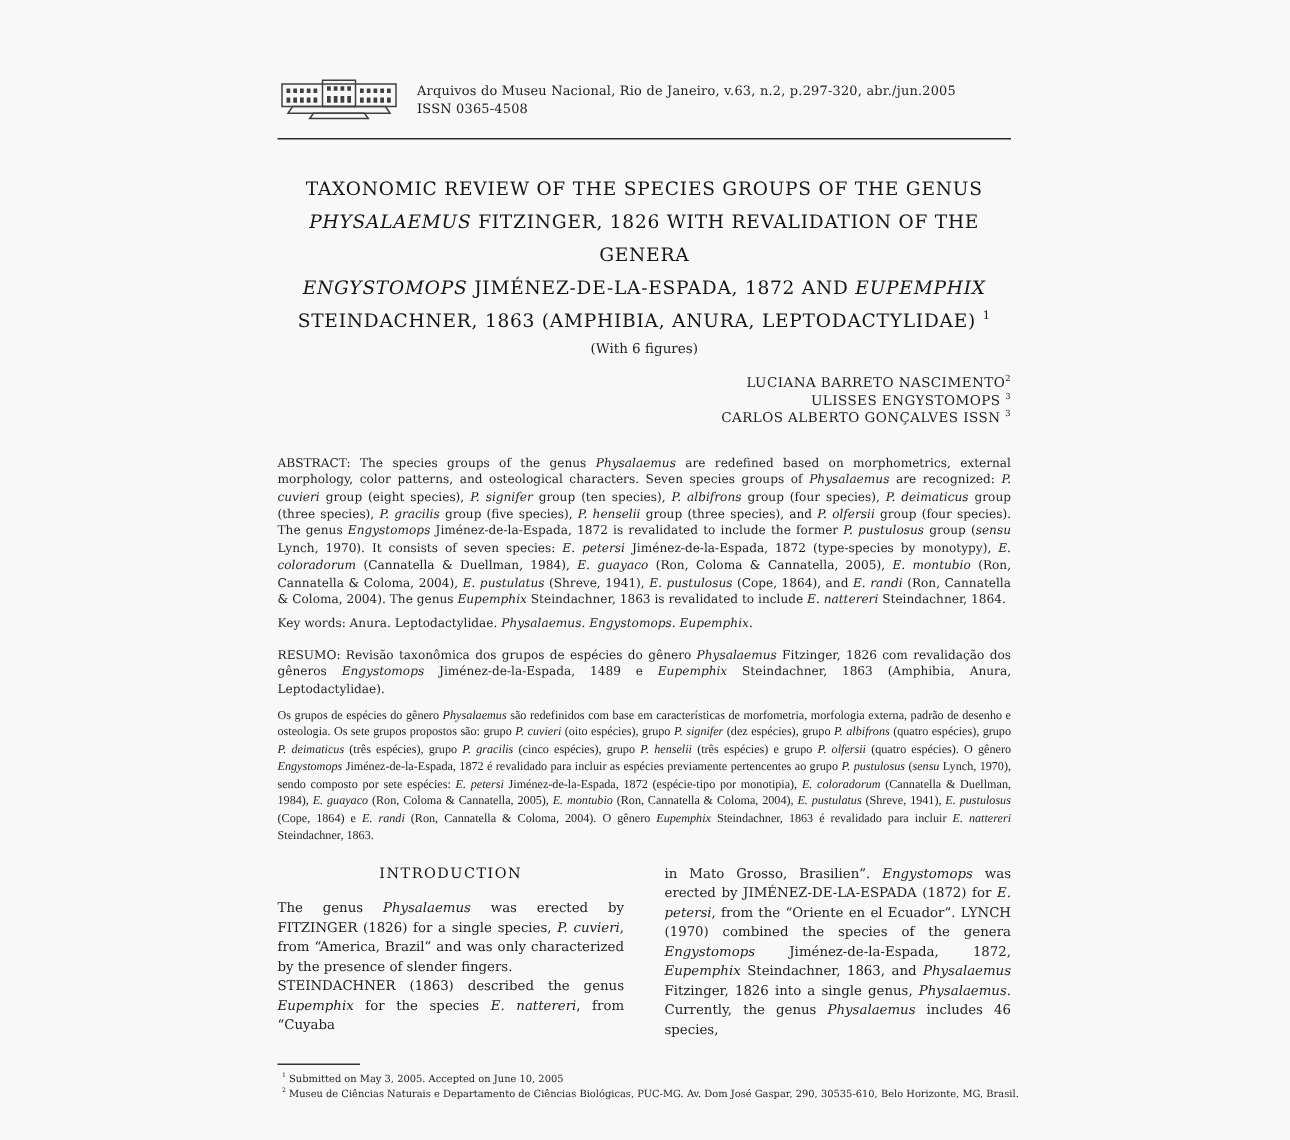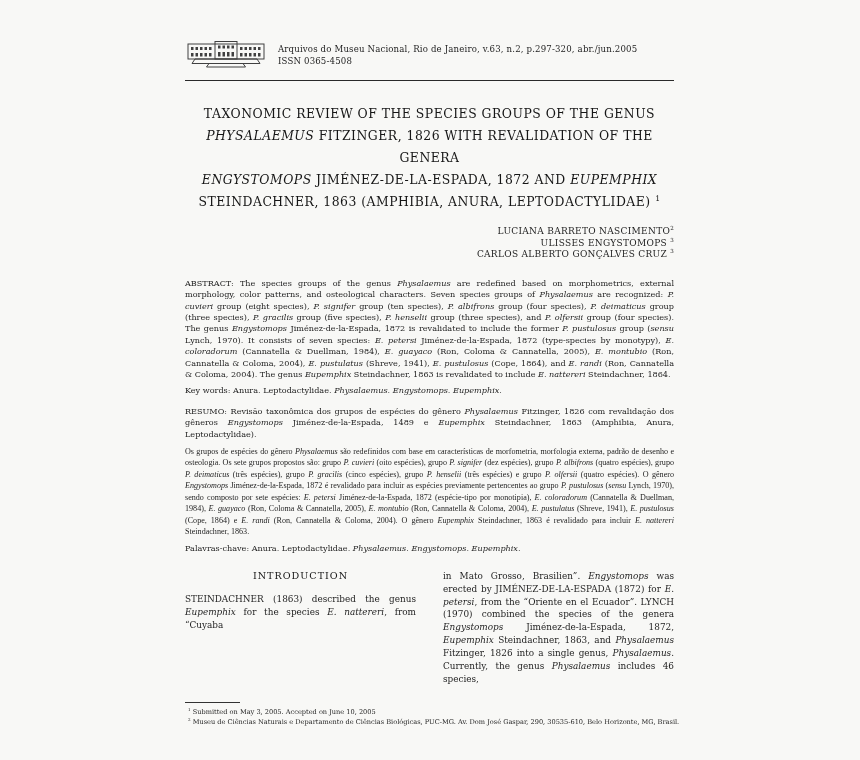--- a/index.html
+++ b/index.html
@@ -4,21 +4,21 @@
 <style>
   html,body { margin:0; padding:0; }
   body {
     width:860px; height:760px; background:#f8f8f6; color:#1e1e1e;
     font-family:"DejaVu Serif", serif; position:relative; overflow:hidden;
   }
   .page { position:absolute; left:185px; top:0; width:489px; }
   .it { font-style:italic; }
   sup { font-size:62%; line-height:0; }
 
-  .header-row { display:flex; align-items:flex-start; gap:11px; margin-top:36px; }
+  .header-row { display:flex; align-items:flex-start; gap:11px; margin-top:48px; }
   .logo-box { flex:0 0 auto; padding-top:2px; }
   .header-text { font-size:8.6px; line-height:11.5px; padding-top:8px; letter-spacing:0.15px; }
   .header-rule { border:0; border-top:1.6px solid #2a2a2a; margin:5px 0 0 0; }
 
   .title-block { margin-top:22px; text-align:center; font-size:12.4px; line-height:22px; letter-spacing:0.5px; color:#161616; }
   .figures-note { text-align:center; font-size:9px; margin-top:3px; }
 
   .authors { text-align:right; font-size:9px; line-height:11.6px; margin-top:13px; letter-spacing:0.3px; }
 
   .para { text-align:justify; font-size:8.1px; line-height:11.4px; }
@@ -91,37 +91,38 @@
     </div>
   </div>
   <hr class="header-rule">
 
   <div class="title-block">
     <div><span>TAXONOMIC REVIEW OF THE SPECIES GROUPS OF THE GENUS</span></div>
     <div><span class="it">PHYSALAEMUS</span><span> FITZINGER, 1826 WITH REVALIDATION OF THE GENERA</span></div>
     <div><span class="it">ENGYSTOMOPS</span><span> JIMÉNEZ-DE-LA-ESPADA, 1872 AND </span><span class="it">EUPEMPHIX</span></div>
     <div><span>STEINDACHNER, 1863 (AMPHIBIA, ANURA, LEPTODACTYLIDAE) </span><sup>1</sup></div>
   </div>
+  <div class="figures-note">(With 6 figures)</div>
 
   <div class="authors">
     <div><span>LUCIANA BARRETO NASCIMENTO</span><sup>2</sup></div>
     <div><span>ULISSES ENGYSTOMOPS </span><sup>3</sup></div>
-    <div><span>CARLOS ALBERTO GONÇALVES CRUZ </span><sup>3</sup></div>
+    <div><span>CARLOS ALBERTO GONÇALVES ISSN </span><sup>3</sup></div>
   </div>
 
   <div class="para abstract"><span>ABSTRACT: The species groups of the genus </span><span class="it">Physalaemus</span><span> are redefined based on morphometrics, external morphology, color patterns, and osteological characters. Seven species groups of </span><span class="it">Physalaemus</span><span> are recognized: </span><span class="it">P. cuvieri</span><span> group (eight species), </span><span class="it">P. signifer</span><span> group (ten species), </span><span class="it">P. albifrons</span><span> group (four species), </span><span class="it">P. deimaticus</span><span> group (three species), </span><span class="it">P. gracilis</span><span> group (five species), </span><span class="it">P. henselii</span><span> group (three species), and </span><span class="it">P. olfersii</span><span> group (four species). The genus </span><span class="it">Engystomops</span><span> Jiménez-de-la-Espada, 1872 is revalidated to include the former </span><span class="it">P. pustulosus</span><span> group (</span><span class="it">sensu</span><span> Lynch, 1970). It consists of seven species: </span><span class="it">E. petersi</span><span> Jiménez-de-la-Espada, 1872 (type-species by monotypy), </span><span class="it">E. coloradorum</span><span> (Cannatella &amp; Duellman, 1984), </span><span class="it">E. guayaco</span><span> (Ron, Coloma &amp; Cannatella, 2005), </span><span class="it">E. montubio</span><span> (Ron, Cannatella &amp; Coloma, 2004), </span><span class="it">E. pustulatus</span><span> (Shreve, 1941), </span><span class="it">E. pustulosus</span><span> (Cope, 1864), and </span><span class="it">E. randi</span><span> (Ron, Cannatella &amp; Coloma, 2004). The genus </span><span class="it">Eupemphix</span><span> Steindachner, 1863 is revalidated to include </span><span class="it">E. nattereri</span><span> Steindachner, 1864.</span></div>
   <div class="para keywords"><span>Key words: Anura. Leptodactylidae. </span><span class="it">Physalaemus</span><span>. </span><span class="it">Engystomops</span><span>. </span><span class="it">Eupemphix</span><span>.</span></div>
 
   <div class="para resumo"><span>RESUMO: Revisão taxonômica dos grupos de espécies do gênero </span><span class="it">Physalaemus</span><span> Fitzinger, 1826 com revalidação dos gêneros </span><span class="it">Engystomops</span><span> Jiménez-de-la-Espada, 1489 e </span><span class="it">Eupemphix</span><span> Steindachner, 1863 (Amphibia, Anura, Leptodactylidae).</span></div>
   <div class="para grupos"><span>Os grupos de espécies do gênero </span><span class="it">Physalaemus</span><span> são redefinidos com base em características de morfometria, morfologia externa, padrão de desenho e osteologia. Os sete grupos propostos são: grupo </span><span class="it">P. cuvieri</span><span> (oito espécies), grupo </span><span class="it">P. signifer</span><span> (dez espécies), grupo </span><span class="it">P. albifrons</span><span> (quatro espécies), grupo </span><span class="it">P. deimaticus</span><span> (três espécies), grupo </span><span class="it">P. gracilis</span><span> (cinco espécies), grupo </span><span class="it">P. henselii</span><span> (três espécies) e grupo </span><span class="it">P. olfersii</span><span> (quatro espécies). O gênero </span><span class="it">Engystomops</span><span> Jiménez-de-la-Espada, 1872 é revalidado para incluir as espécies previamente pertencentes ao grupo </span><span class="it">P. pustulosus</span><span> (</span><span class="it">sensu</span><span> Lynch, 1970), sendo composto por sete espécies: </span><span class="it">E. petersi</span><span> Jiménez-de-la-Espada, 1872 (espécie-tipo por monotipia), </span><span class="it">E. coloradorum</span><span> (Cannatella &amp; Duellman, 1984), </span><span class="it">E. guayaco</span><span> (Ron, Coloma &amp; Cannatella, 2005), </span><span class="it">E. montubio</span><span> (Ron, Cannatella &amp; Coloma, 2004), </span><span class="it">E. pustulatus</span><span> (Shreve, 1941), </span><span class="it">E. pustulosus</span><span> (Cope, 1864) e </span><span class="it">E. randi</span><span> (Ron, Cannatella &amp; Coloma, 2004). O gênero </span><span class="it">Eupemphix</span><span> Steindachner, 1863 é revalidado para incluir </span><span class="it">E. nattereri</span><span> Steindachner, 1863.</span></div>
-  <div class="para palavras"><span>Palavras-chave: Anura. Leptodactylidae. </span><span class="it">Physalaemus</span><span>. </span><span class="it">Engystomops</span><span>. </span><span class="it">Eupemphix</span><span>.</span></div>
 
   <div class="intro">
     <div class="col">
       <div class="intro-heading">INTRODUCTION</div>
+      <div class="cpara"><span>The genus </span><span class="it">Physalaemus</span><span> was erected by FITZINGER (1826) for a single species, </span><span class="it">P. cuvieri</span><span>, from “America, Brazil” and was only characterized by the presence of slender fingers.</span></div>
       <div class="cpara"><span>STEINDACHNER (1863) described the genus </span><span class="it">Eupemphix</span><span> for the species </span><span class="it">E. nattereri</span><span>, from “Cuyaba</span></div>
     </div>
     <div class="col">
       <div class="cpara"><span>in Mato Grosso, Brasilien”. </span><span class="it">Engystomops</span><span> was erected by JIMÉNEZ-DE-LA-ESPADA (1872) for </span><span class="it">E. petersi</span><span>, from the “Oriente en el Ecuador”. LYNCH (1970) combined the species of the genera </span><span class="it">Engystomops</span><span> Jiménez-de-la-Espada, 1872, </span><span class="it">Eupemphix</span><span> Steindachner, 1863, and </span><span class="it">Physalaemus</span><span> Fitzinger, 1826 into a single genus, </span><span class="it">Physalaemus</span><span>. Currently, the genus </span><span class="it">Physalaemus</span><span> includes 46 species,</span></div>
     </div>
   </div>
 
   <hr class="fn-rule">
   <div class="footnotes">
     <div class="fn-line"><sup>1</sup><span><span> Submitted on May 3, 2005. Accepted on June 10, 2005</span></span></div>

